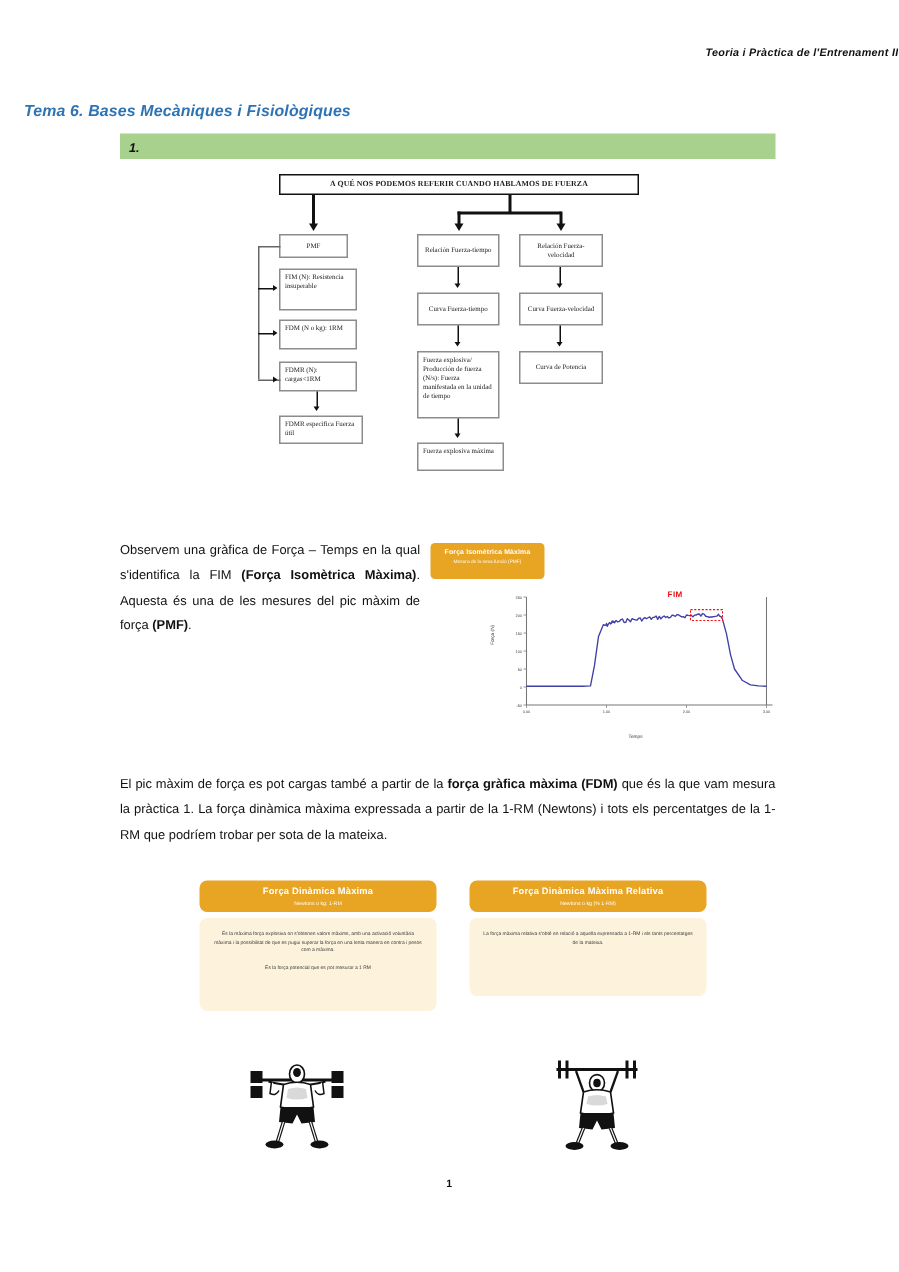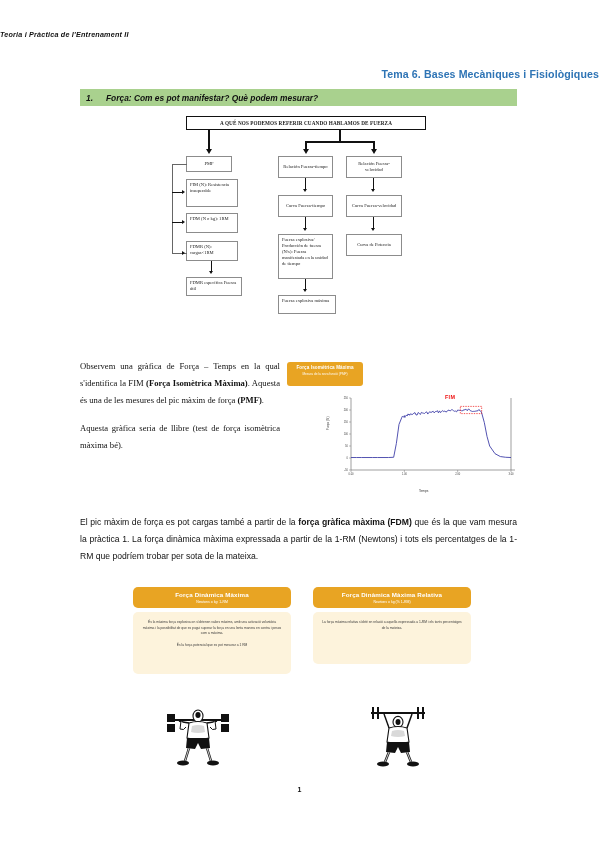--- a/index.html
+++ b/index.html
@@ -16,31 +16,32 @@
     width: 599px;
     height: 848px;
     background: #ffffff;
     overflow: hidden;
   }
 
   
   .doc-header {
     position: absolute;
     top: 30px; left: 0; right: 0;
-    text-align: left;
+    text-align: right;
     font-style: italic;
     font-weight: bold;
     font-size: 7.2px;
     letter-spacing: .2px;
     color: #111;
   }
   .doc-title {
     position: absolute;
     top: 68px; left: 16px; right: 0;
-    text-align: right;
+    text-align: left;
+    font-style: italic;
     font-size: 10.6px;
     font-weight: bold;
     color: #2e74b5;
     letter-spacing: .1px;
   }
   .section-band {
     position: absolute;
     top: 89px; left: 80px;
     width: 437px;
     height: 17px;
@@ -108,21 +109,20 @@
   .bodytext {
     font-size: 8.6px;
     line-height: 1.95;
     color: #111;
     text-align: justify;
   }
   .col-left {
     position: absolute;
     top: 358px; left: 80px;
     width: 200px;
-    font-family: Liberation Serif, serif;
   }
   .col-left p { margin: 0 0 12px 0; }
   .fullwidth {
     position: absolute;
     top: 514px; left: 80px;
     width: 437px;
   }
   .fullwidth p { margin: 0; }
   b { font-weight: bold; }
 
@@ -209,21 +209,20 @@
 <body>
 
 <div id="page">
 
   <div class="doc-header">Teoria i Pràctica de l'Entrenament II</div>
 
   <div class="doc-title">Tema 6. Bases Mecàniques i Fisiològiques</div>
 
   <div class="section-band">
     <span class="num">1.</span>
-    <span>Força: Com es pot manifestar? Què podem mesurar?</span>
   </div>
 
   <div class="flow">
 
     <div class="fbox title" style="left:36px; top:0px; width:240px; height:14px;">A QUÉ NOS PODEMOS REFERIR CUANDO HABLAMOS DE FUERZA</div>
 
     <div class="vline thick" style="left:58px; top:14px; height:20px;"></div>
     <div class="arrow-d big" style="left:55.6px; top:33px;"></div>
 
     <div class="vline thick" style="left:189px; top:14px; height:12px;"></div>
@@ -272,21 +271,20 @@
 
     <div class="fbox center" style="left:196px; top:79px; width:56px; height:22px;">Curva Fuerza-velocidad</div>
     <div class="vline" style="left:223px; top:101px; height:12px;"></div>
     <div class="arrow-d" style="left:220.6px; top:112px;"></div>
 
     <div class="fbox center" style="left:196px; top:118px; width:56px; height:22px;">Curva de Potencia</div>
   </div>
 
   <div class="col-left bodytext">
     <p><span>Observem una gràfica de Força – Temps en la qual s'identifica la FIM </span><b>(Força Isomètrica Màxima)</b><span>. Aquesta és una de les mesures del pic màxim de força </span><b>(PMF)</b><span>.</span></p>
-    <p>Aquesta gràfica seria de llibre (test de força isomètrica màxima bé).</p>
   </div>
 
   <div class="chart-badge">
     <div class="t1">Força Isomètrica Màxima</div>
     <div class="t2">Mesura de la seva funció (PMF)</div>
   </div>
 
   <div class="chart-wrap">
     <div class="chart-ylabel">Força (N)</div>
     <div class="chart-xlabel">Temps</div>

